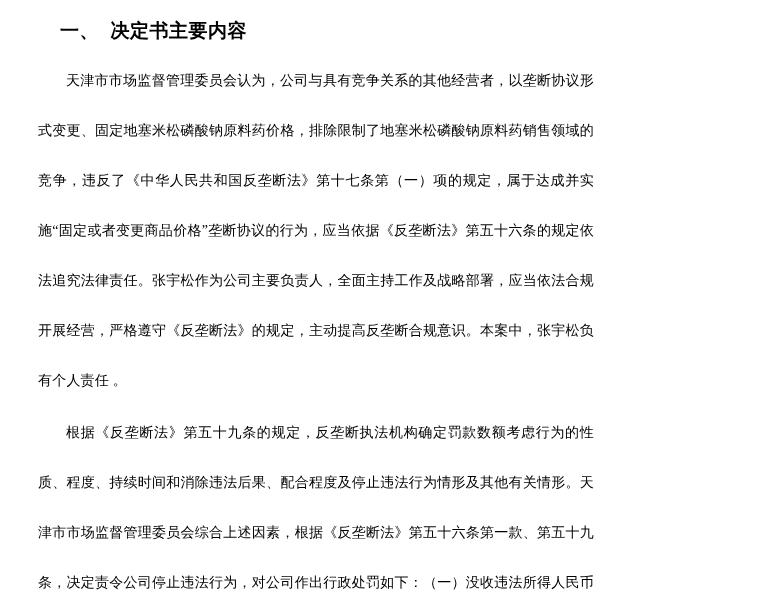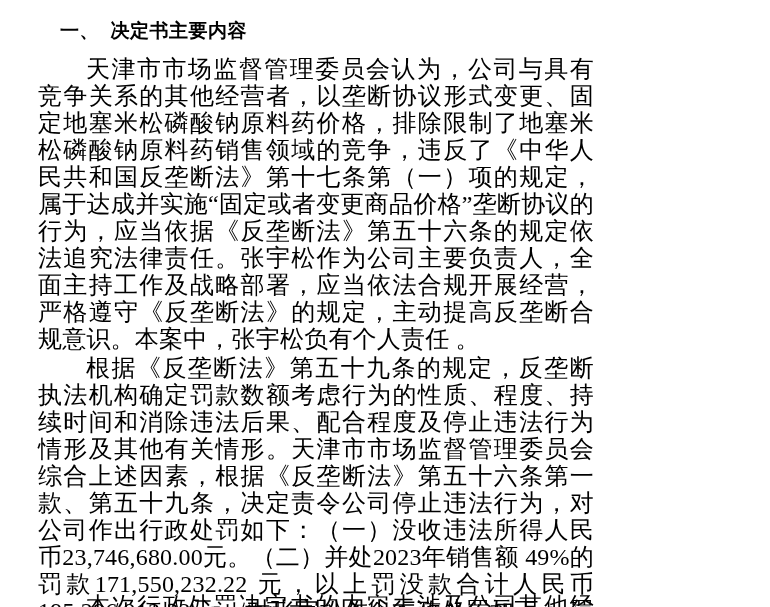--- a/index.html
+++ b/index.html
@@ -24,22 +24,22 @@
   .heading {
     font-family: "Liberation Sans", "DejaVu Sans", sans-serif;
     font-weight: bold;
     font-size: 19px;
     line-height: 30px;
     margin: 6px 0 10px 22px;
     letter-spacing: 0.5px;
     white-space: pre;
   }
   .para {
-    font-size: 24px;
-    line-height: 27px;
+    font-size: 14px;
+    line-height: 50px;
     text-align: justify;
     text-justify: inter-ideograph;
     text-indent: 2em;
     margin: 0 0 2px 0;
     letter-spacing: 0.2px;
   }
   .para-last {
     margin-bottom: 0;
   }
   .clip {

